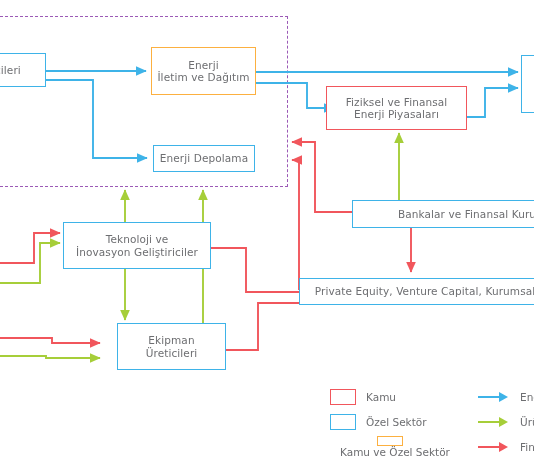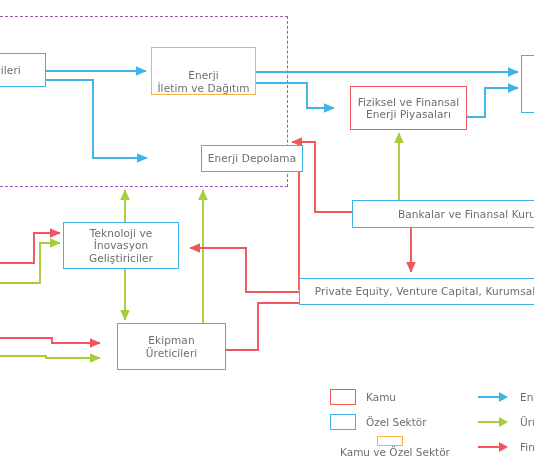--- a/index.html
+++ b/index.html
@@ -12,21 +12,21 @@
 
   .node{
     position:absolute;box-sizing:border-box;
     display:flex;align-items:center;justify-content:center;
     text-align:center;color:#6d6e71;background:#ffffff;
     font-size:10.5px;line-height:12.5px;letter-spacing:.1px;
     border-width:1.6px;border-style:solid;
   }
   .n-blue{border-color:#3eb3e8;}
   .n-red{border-color:#f1565c;}
-  .n-orange{border-color:#fcb040;align-items:flex-end;}
+  .n-orange{border-color:#fcb040;}
 
   .node span{display:block;padding:0 4px;white-space:pre-line;}
   .node.wide span{white-space:nowrap;}
 
   
   #boundary{
     position:absolute;box-sizing:border-box;
     border:1.8px dashed #9b59b6;background:transparent;
   }
 
@@ -102,42 +102,42 @@
 
   <div class="node n-blue" style="left:-44px;top:53px;width:90px;height:34px;">
     <span>eticileri</span>
   </div>
 
   <div class="node n-orange" style="left:151px;top:47px;width:105px;height:48px;">
     <span>Enerji
 İletim ve Dağıtım</span>
   </div>
 
-  <div class="node n-blue wide" style="left:153px;top:145px;width:102px;height:27px;margin-left:48px;">
+  <div class="node n-blue wide" style="left:153px;top:145px;width:102px;height:27px;">
     <span>Enerji Depolama</span>
   </div>
 
-  <div class="node n-red" style="left:350px;top:86px;width:117px;height:44px;">
+  <div class="node n-red" style="left:326px;top:86px;width:141px;height:44px;">
     <span>Fiziksel ve Finansal
 Enerji Piyasaları</span>
   </div>
 
   <div class="node n-blue" style="left:521px;top:55px;width:60px;height:58px;">
     <span></span>
   </div>
 
   <div class="node n-blue wide" style="left:352px;top:200px;width:230px;height:28px;">
     <span>Bankalar ve Finansal Kuru</span>
   </div>
 
   <div class="node n-blue wide" style="left:299px;top:278px;width:262px;height:27px;">
     <span>Private Equity, Venture Capital, Kurumsal Y</span>
   </div>
 
-  <div class="node n-blue" style="left:63px;top:222px;width:116px;height:47px;">
+  <div class="node n-blue" style="left:63px;top:222px;width:148px;height:47px;">
     <span>Teknoloji ve
 İnovasyon Geliştiriciler</span>
   </div>
 
   <div class="node n-blue" style="left:117px;top:323px;width:109px;height:47px;">
     <span>Ekipman
 Üreticileri</span>
   </div>
 
   <div id="legend">

